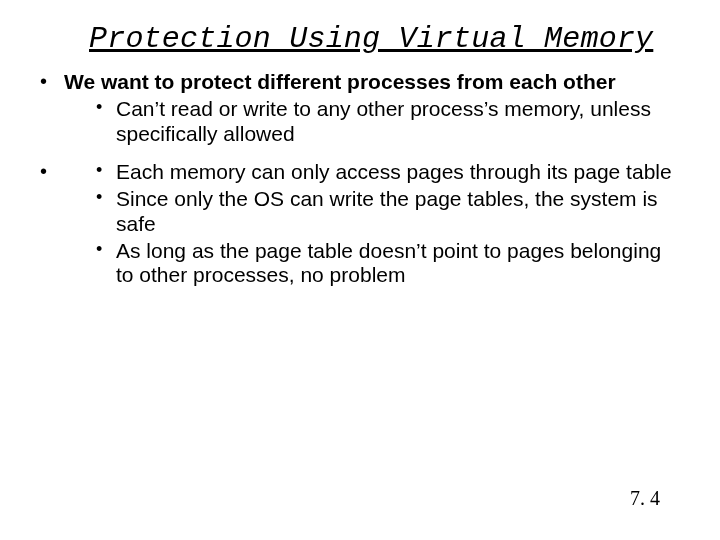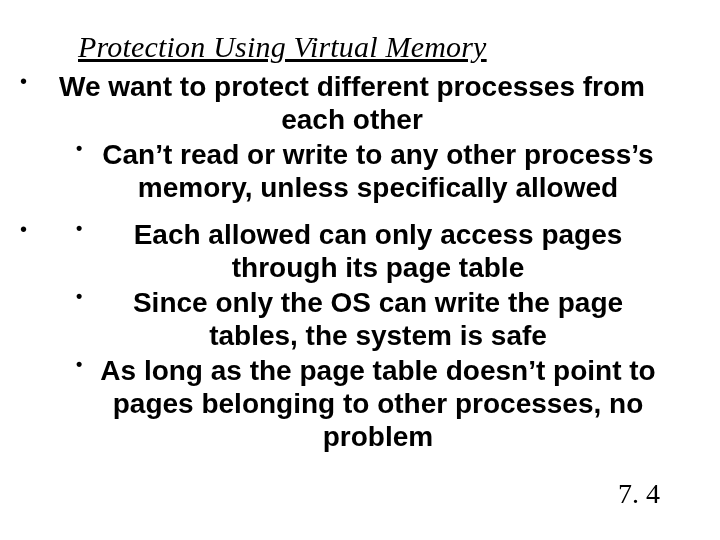--- a/index.html
+++ b/index.html
@@ -12,37 +12,35 @@
     color: #000;
   }
   .slide {
     position: relative;
     width: 720px;
     height: 540px;
     box-sizing: border-box;
   }
   .title {
     position: absolute;
-    left: 78px;
+    left: 89px;
     top: 22px;
-    font-family: Liberation Serif, serif;
+    font-family: Liberation Mono, monospace;
     font-style: italic;
     font-size: 30px;
     text-decoration: underline;
     letter-spacing: 0.2px;
-    margin-top: 8px;
   }
   .content {
     position: absolute;
-    left: 20px;
+    left: 40px;
     top: 70px;
     width: 640px;
-    font-size: 28px;
+    font-size: 21px;
     line-height: 1.18;
-    text-align: center;
   }
   ul.top {
     list-style: none;
     margin: 0;
     padding: 0;
   }
   ul.top > li {
     position: relative;
     padding-left: 24px;
     margin-bottom: 14px;
@@ -60,56 +58,56 @@
   }
   ul.sub {
     list-style: none;
     margin: 2px 0 0 0;
     padding: 0 0 0 32px;
   }
   ul.sub > li {
     position: relative;
     padding-left: 20px;
     margin-bottom: 2px;
-    font-weight: bold;
+    font-weight: normal;
   }
   ul.sub > li::before {
     content: "•";
     position: absolute;
     left: 0;
     top: 0;
     font-size: 18px;
   }
   .footer {
     position: absolute;
     right: 60px;
     bottom: 30px;
     font-family: "Times New Roman", Times, serif;
-    font-size: 28px;
+    font-size: 20px;
     margin-top: 32px;
   }
 </style>
 </head>
 <body>
 
 <div class="slide">
 
   <div class="title">Protection Using Virtual Memory</div>
 
   <div class="content">
     <ul class="top">
       <li>
         <span class="header">We want to protect different processes from each other</span>
         <ul class="sub">
           <li>Can’t read or write to any other process’s memory, unless specifically allowed</li>
         </ul>
       </li>
       <li>
         <ul class="sub">
-          <li>Each allowed can only access pages through its page table</li>
+          <li>Each memory can only access pages through its page table</li>
           <li>Since only the OS can write the page tables, the system is safe</li>
           <li>As long as the page table doesn’t point to pages belonging to other processes, no problem</li>
         </ul>
       </li>
     </ul>
   </div>
 
   <div class="footer">7. 4</div>
 
 </div>

